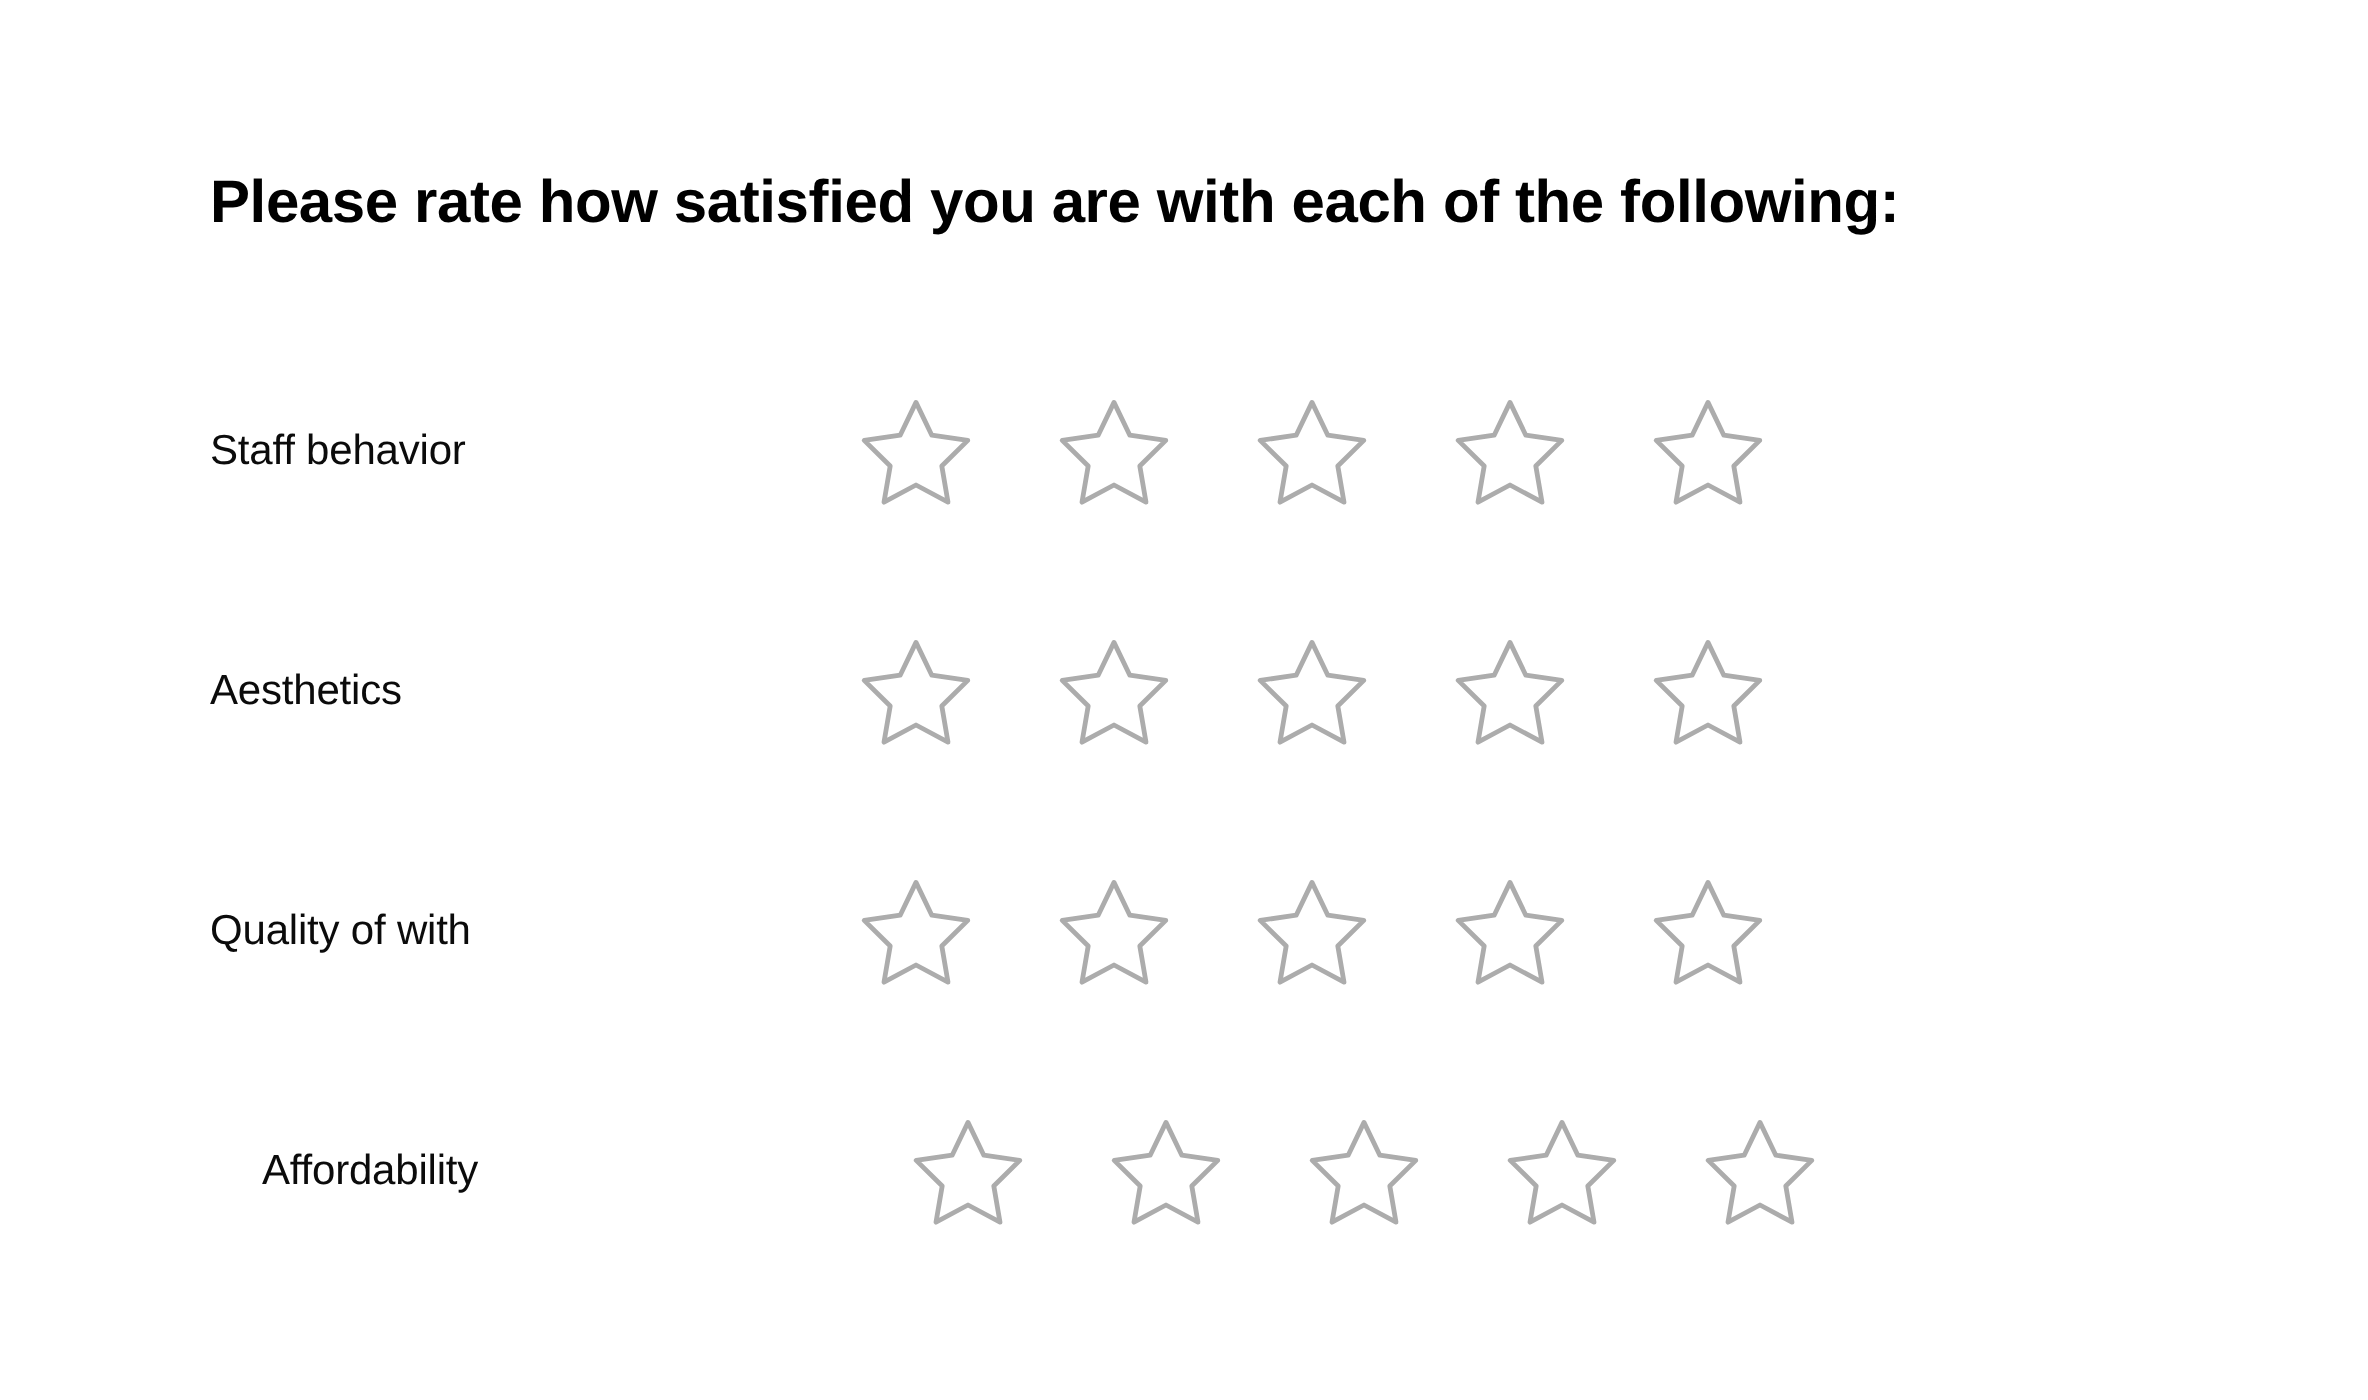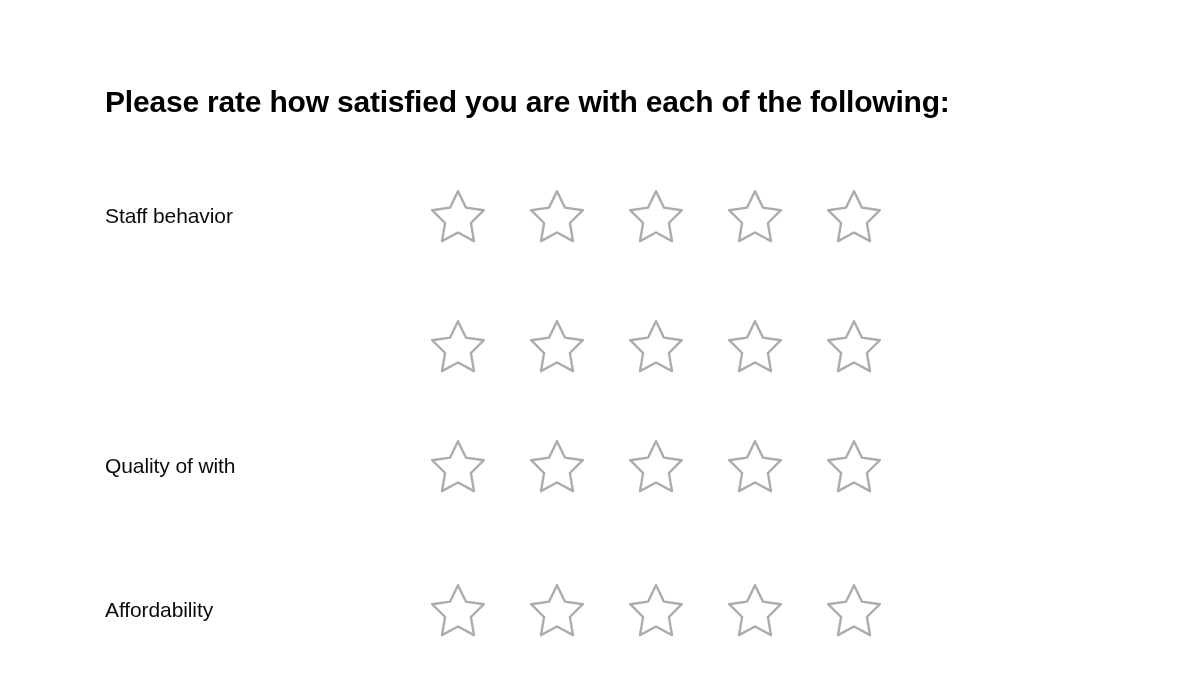--- a/index.html
+++ b/index.html
@@ -86,21 +86,21 @@
   }
 </style>
 </head>
 <body>
 
 <div id="survey-card">
 
   <div id="question-title">Please rate how satisfied you are with each of the following:</div>
 
   <div id="rows-container">
-      <div class="rating-row" style="top: 186px; padding-left: 44px;">
+      <div class="rating-row" style="top: 196px; padding-left: 44px;">
         <div class="row-label">Staff behavior</div>
         <div class="stars-group" role="radiogroup">
           <button class="star-btn" type="button">
             <svg viewBox="0 0 58 56" xmlns="http://www.w3.org/2000/svg" focusable="false">
               <path d="M29 3.2 L36.9 19.6 L54.9 22.2 L41.9 35.0 L45.0 53.1 L29 44.5 L13 53.1 L16.1 35.0 L3.1 22.2 L21.1 19.6 Z" stroke="#acacac"></path>
             </svg>
           </button>
           <button class="star-btn" type="button">
             <svg viewBox="0 0 58 56" xmlns="http://www.w3.org/2000/svg" focusable="false">
               <path d="M29 3.2 L36.9 19.6 L54.9 22.2 L41.9 35.0 L45.0 53.1 L29 44.5 L13 53.1 L16.1 35.0 L3.1 22.2 L21.1 19.6 Z" stroke="#acacac"></path>
@@ -117,20 +117,21 @@
             </svg>
           </button>
           <button class="star-btn" type="button">
             <svg viewBox="0 0 58 56" xmlns="http://www.w3.org/2000/svg" focusable="false">
               <path d="M29 3.2 L36.9 19.6 L54.9 22.2 L41.9 35.0 L45.0 53.1 L29 44.5 L13 53.1 L16.1 35.0 L3.1 22.2 L21.1 19.6 Z" stroke="#acacac"></path>
             </svg>
           </button>
         </div>
       </div>
       <div class="rating-row" style="top: 316px;">
+        <div class="row-label">Aesthetics</div>
         <div class="stars-group" role="radiogroup">
           <button class="star-btn" type="button">
             <svg viewBox="0 0 58 56" xmlns="http://www.w3.org/2000/svg" focusable="false">
               <path d="M29 3.2 L36.9 19.6 L54.9 22.2 L41.9 35.0 L45.0 53.1 L29 44.5 L13 53.1 L16.1 35.0 L3.1 22.2 L21.1 19.6 Z" stroke="#acacac"></path>
             </svg>
           </button>
           <button class="star-btn" type="button">
             <svg viewBox="0 0 58 56" xmlns="http://www.w3.org/2000/svg" focusable="false">
               <path d="M29 3.2 L36.9 19.6 L54.9 22.2 L41.9 35.0 L45.0 53.1 L29 44.5 L13 53.1 L16.1 35.0 L3.1 22.2 L21.1 19.6 Z" stroke="#acacac"></path>
             </svg>
@@ -175,21 +176,21 @@
               <path d="M29 3.2 L36.9 19.6 L54.9 22.2 L41.9 35.0 L45.0 53.1 L29 44.5 L13 53.1 L16.1 35.0 L3.1 22.2 L21.1 19.6 Z" stroke="#acacac"></path>
             </svg>
           </button>
           <button class="star-btn" type="button">
             <svg viewBox="0 0 58 56" xmlns="http://www.w3.org/2000/svg" focusable="false">
               <path d="M29 3.2 L36.9 19.6 L54.9 22.2 L41.9 35.0 L45.0 53.1 L29 44.5 L13 53.1 L16.1 35.0 L3.1 22.2 L21.1 19.6 Z" stroke="#acacac"></path>
             </svg>
           </button>
         </div>
       </div>
-      <div class="rating-row" style="top: 580px;">
+      <div class="rating-row" style="top: 556px; margin-left: 26px;">
         <div class="row-label">Affordability</div>
         <div class="stars-group" role="radiogroup">
           <button class="star-btn" type="button">
             <svg viewBox="0 0 58 56" xmlns="http://www.w3.org/2000/svg" focusable="false">
               <path d="M29 3.2 L36.9 19.6 L54.9 22.2 L41.9 35.0 L45.0 53.1 L29 44.5 L13 53.1 L16.1 35.0 L3.1 22.2 L21.1 19.6 Z" stroke="#acacac"></path>
             </svg>
           </button>
           <button class="star-btn" type="button">
             <svg viewBox="0 0 58 56" xmlns="http://www.w3.org/2000/svg" focusable="false">
               <path d="M29 3.2 L36.9 19.6 L54.9 22.2 L41.9 35.0 L45.0 53.1 L29 44.5 L13 53.1 L16.1 35.0 L3.1 22.2 L21.1 19.6 Z" stroke="#acacac"></path>

